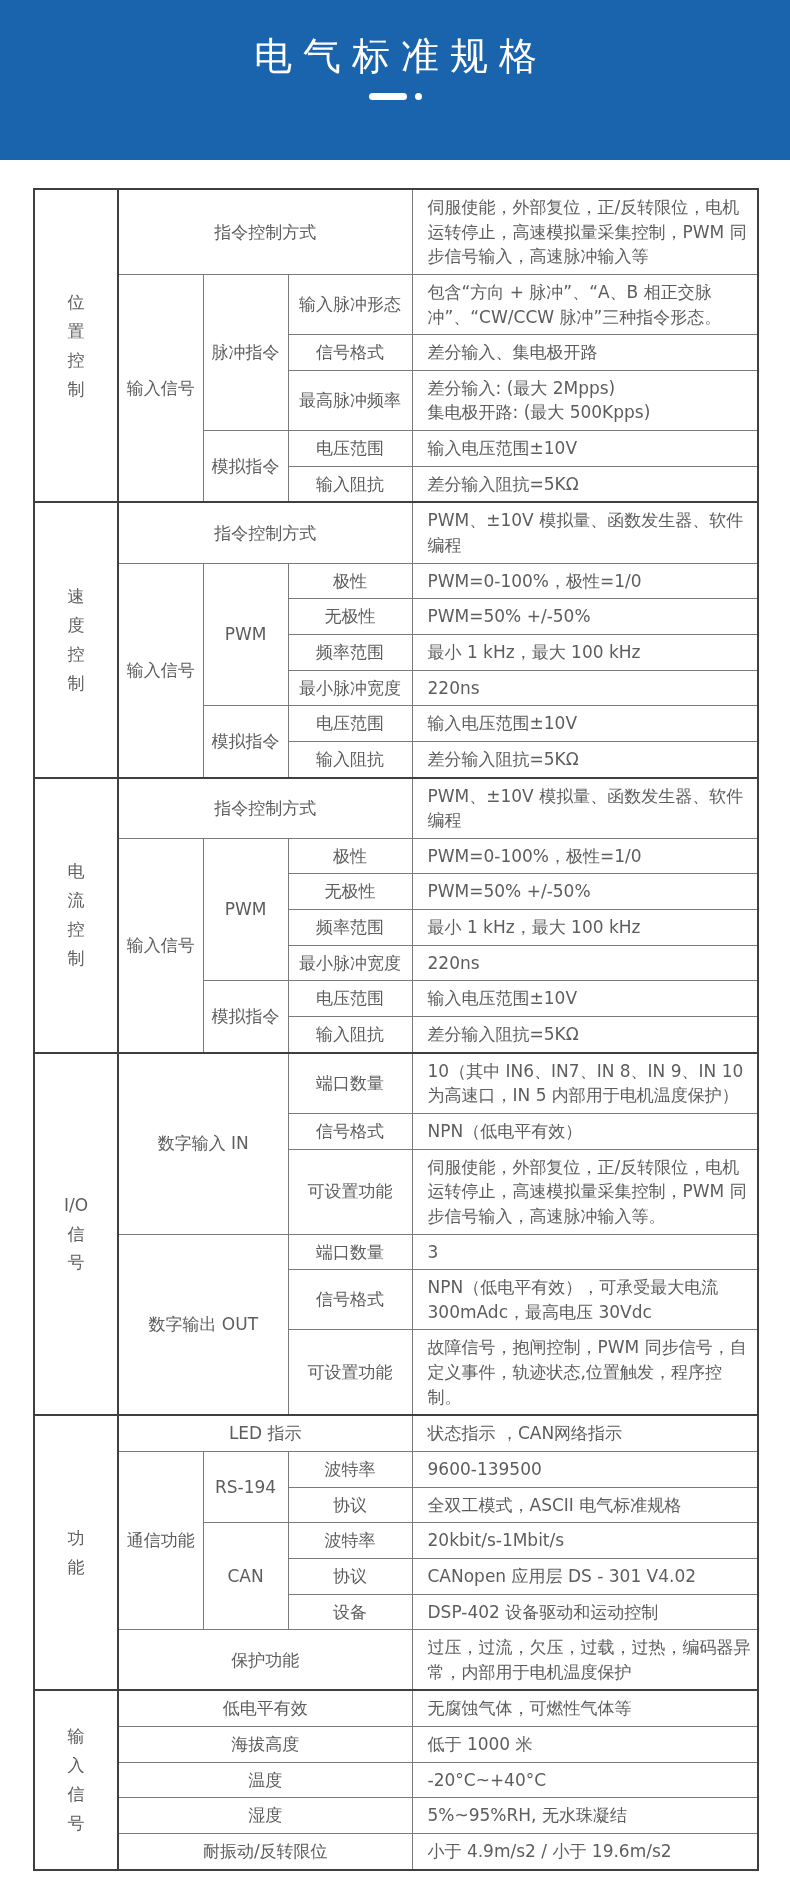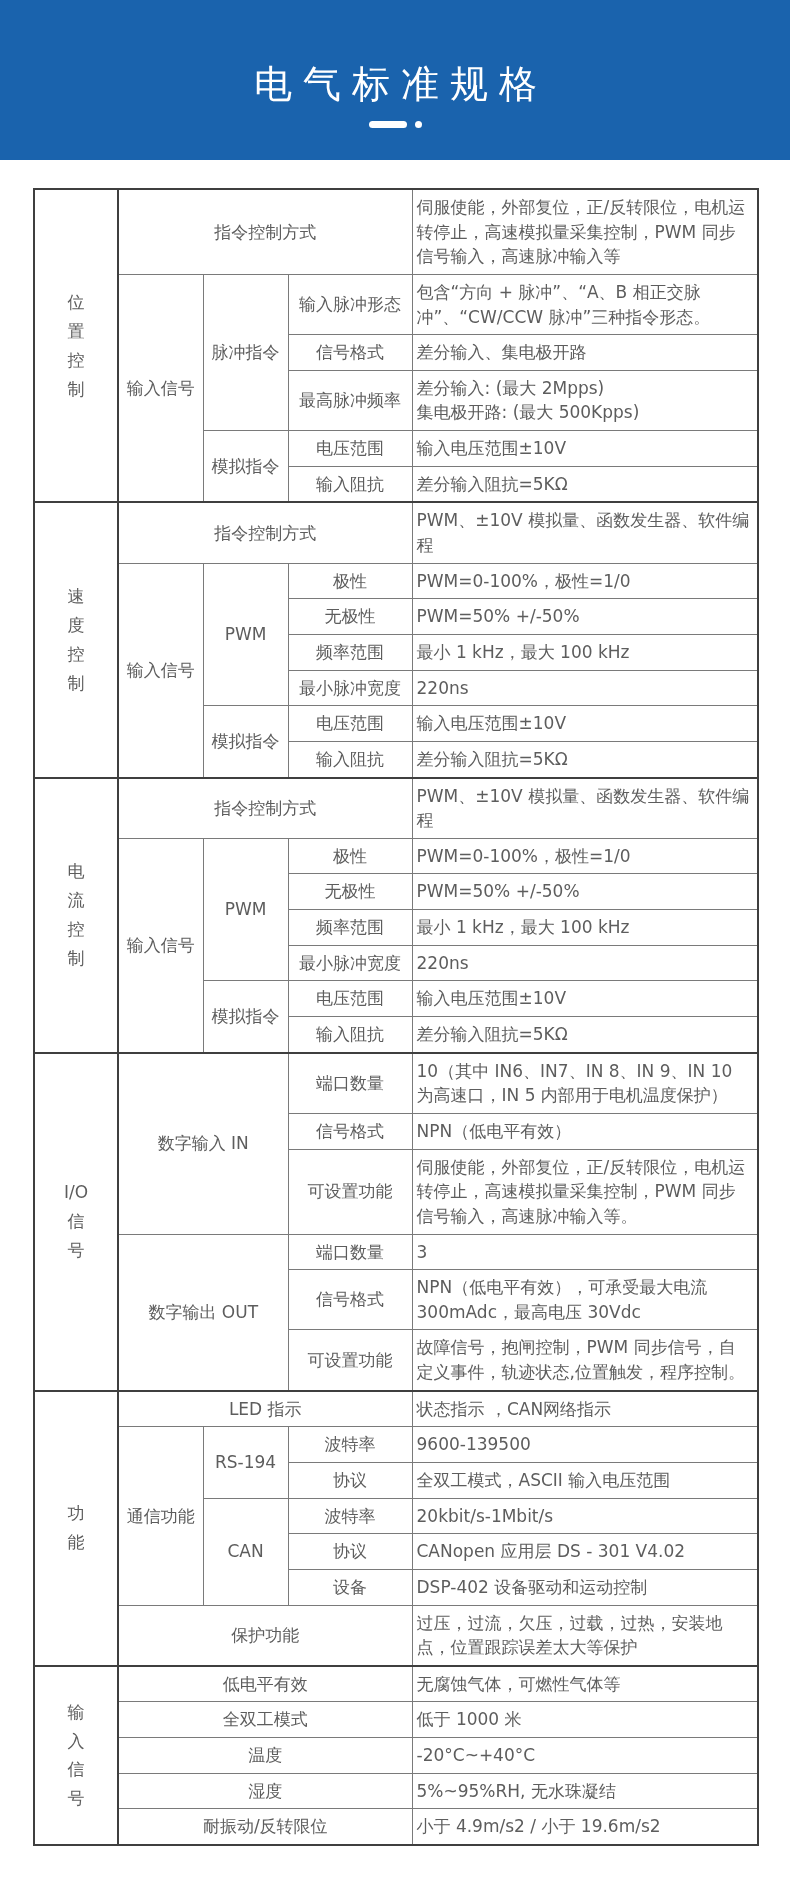--- a/index.html
+++ b/index.html
@@ -9,21 +9,21 @@
     font-family:"DejaVu Sans","Liberation Sans",sans-serif;
   }
   
   .banner{
     height:160px;
     background:#1a63ad;
     box-sizing:border-box;
     display:flex;
     flex-direction:column;
     align-items:center;
-    padding-top:64px;
+    padding-top:36px;
   }
   .title{
     margin:0 0 0 12px;
     color:#ffffff;
     font-size:38px;
     font-weight:400;
     letter-spacing:11px;
     line-height:1.1;
     white-space:nowrap;
   }
@@ -51,21 +51,21 @@
     border:1px solid #7a7a7a;
     padding:4px 6px;
     text-align:center;
     vertical-align:middle;
     overflow:hidden;
   }
   table.spec tr.sec td{border-top:2px solid #3f3f3f;}
   table.spec td.cat{border-right:2px solid #3f3f3f;}
   table.spec td.val{
     text-align:left;
-    padding:5px 6px 5px 4px;
+    padding:5px 6px 5px 15px;
     white-space:pre-line;
   }
   .vlabel{
     width:1.5em;
     margin:16px auto;
     word-break:break-all;
     line-height:1.7;
     text-align:center;
   }
 </style>
@@ -230,49 +230,49 @@
     <td class="val">状态指示 ，CAN网络指示</td>
   </tr>
   <tr>
     <td class="lbl" rowspan="5">通信功能</td>
     <td class="lbl" rowspan="2">RS-194</td>
     <td class="lbl">波特率</td>
     <td class="val">9600-139500</td>
   </tr>
   <tr>
     <td class="lbl">协议</td>
-    <td class="val">全双工模式，ASCII 输入电压范围</td>
+    <td class="val">全双工模式，ASCII 电气标准规格</td>
   </tr>
   <tr>
     <td class="lbl" rowspan="3">CAN</td>
     <td class="lbl">波特率</td>
     <td class="val">20kbit/s-1Mbit/s</td>
   </tr>
   <tr>
     <td class="lbl">协议</td>
     <td class="val">CANopen 应用层 DS - 301 V4.02</td>
   </tr>
   <tr>
     <td class="lbl">设备</td>
     <td class="val">DSP-402 设备驱动和运动控制</td>
   </tr>
   <tr>
     <td class="lbl" colspan="3">保护功能</td>
-    <td class="val">过压，过流，欠压，过载，过热，安装地点，位置跟踪误差太大等保护</td>
+    <td class="val">过压，过流，欠压，过载，过热，编码器异常，内部用于电机温度保护</td>
   </tr>
 
   <tr class="sec">
     <td class="cat" rowspan="5">
           <div class="vlabel">输入信号</div>
         </td>
     <td class="lbl" colspan="3">低电平有效</td>
     <td class="val">无腐蚀气体，可燃性气体等</td>
   </tr>
   <tr>
-    <td class="lbl" colspan="3">全双工模式</td>
+    <td class="lbl" colspan="3">海拔高度</td>
     <td class="val">低于 1000 米</td>
   </tr>
   <tr>
     <td class="lbl" colspan="3">温度</td>
     <td class="val">-20°C~+40°C</td>
   </tr>
   <tr>
     <td class="lbl" colspan="3">湿度</td>
     <td class="val">5%~95%RH, 无水珠凝结</td>
   </tr>

